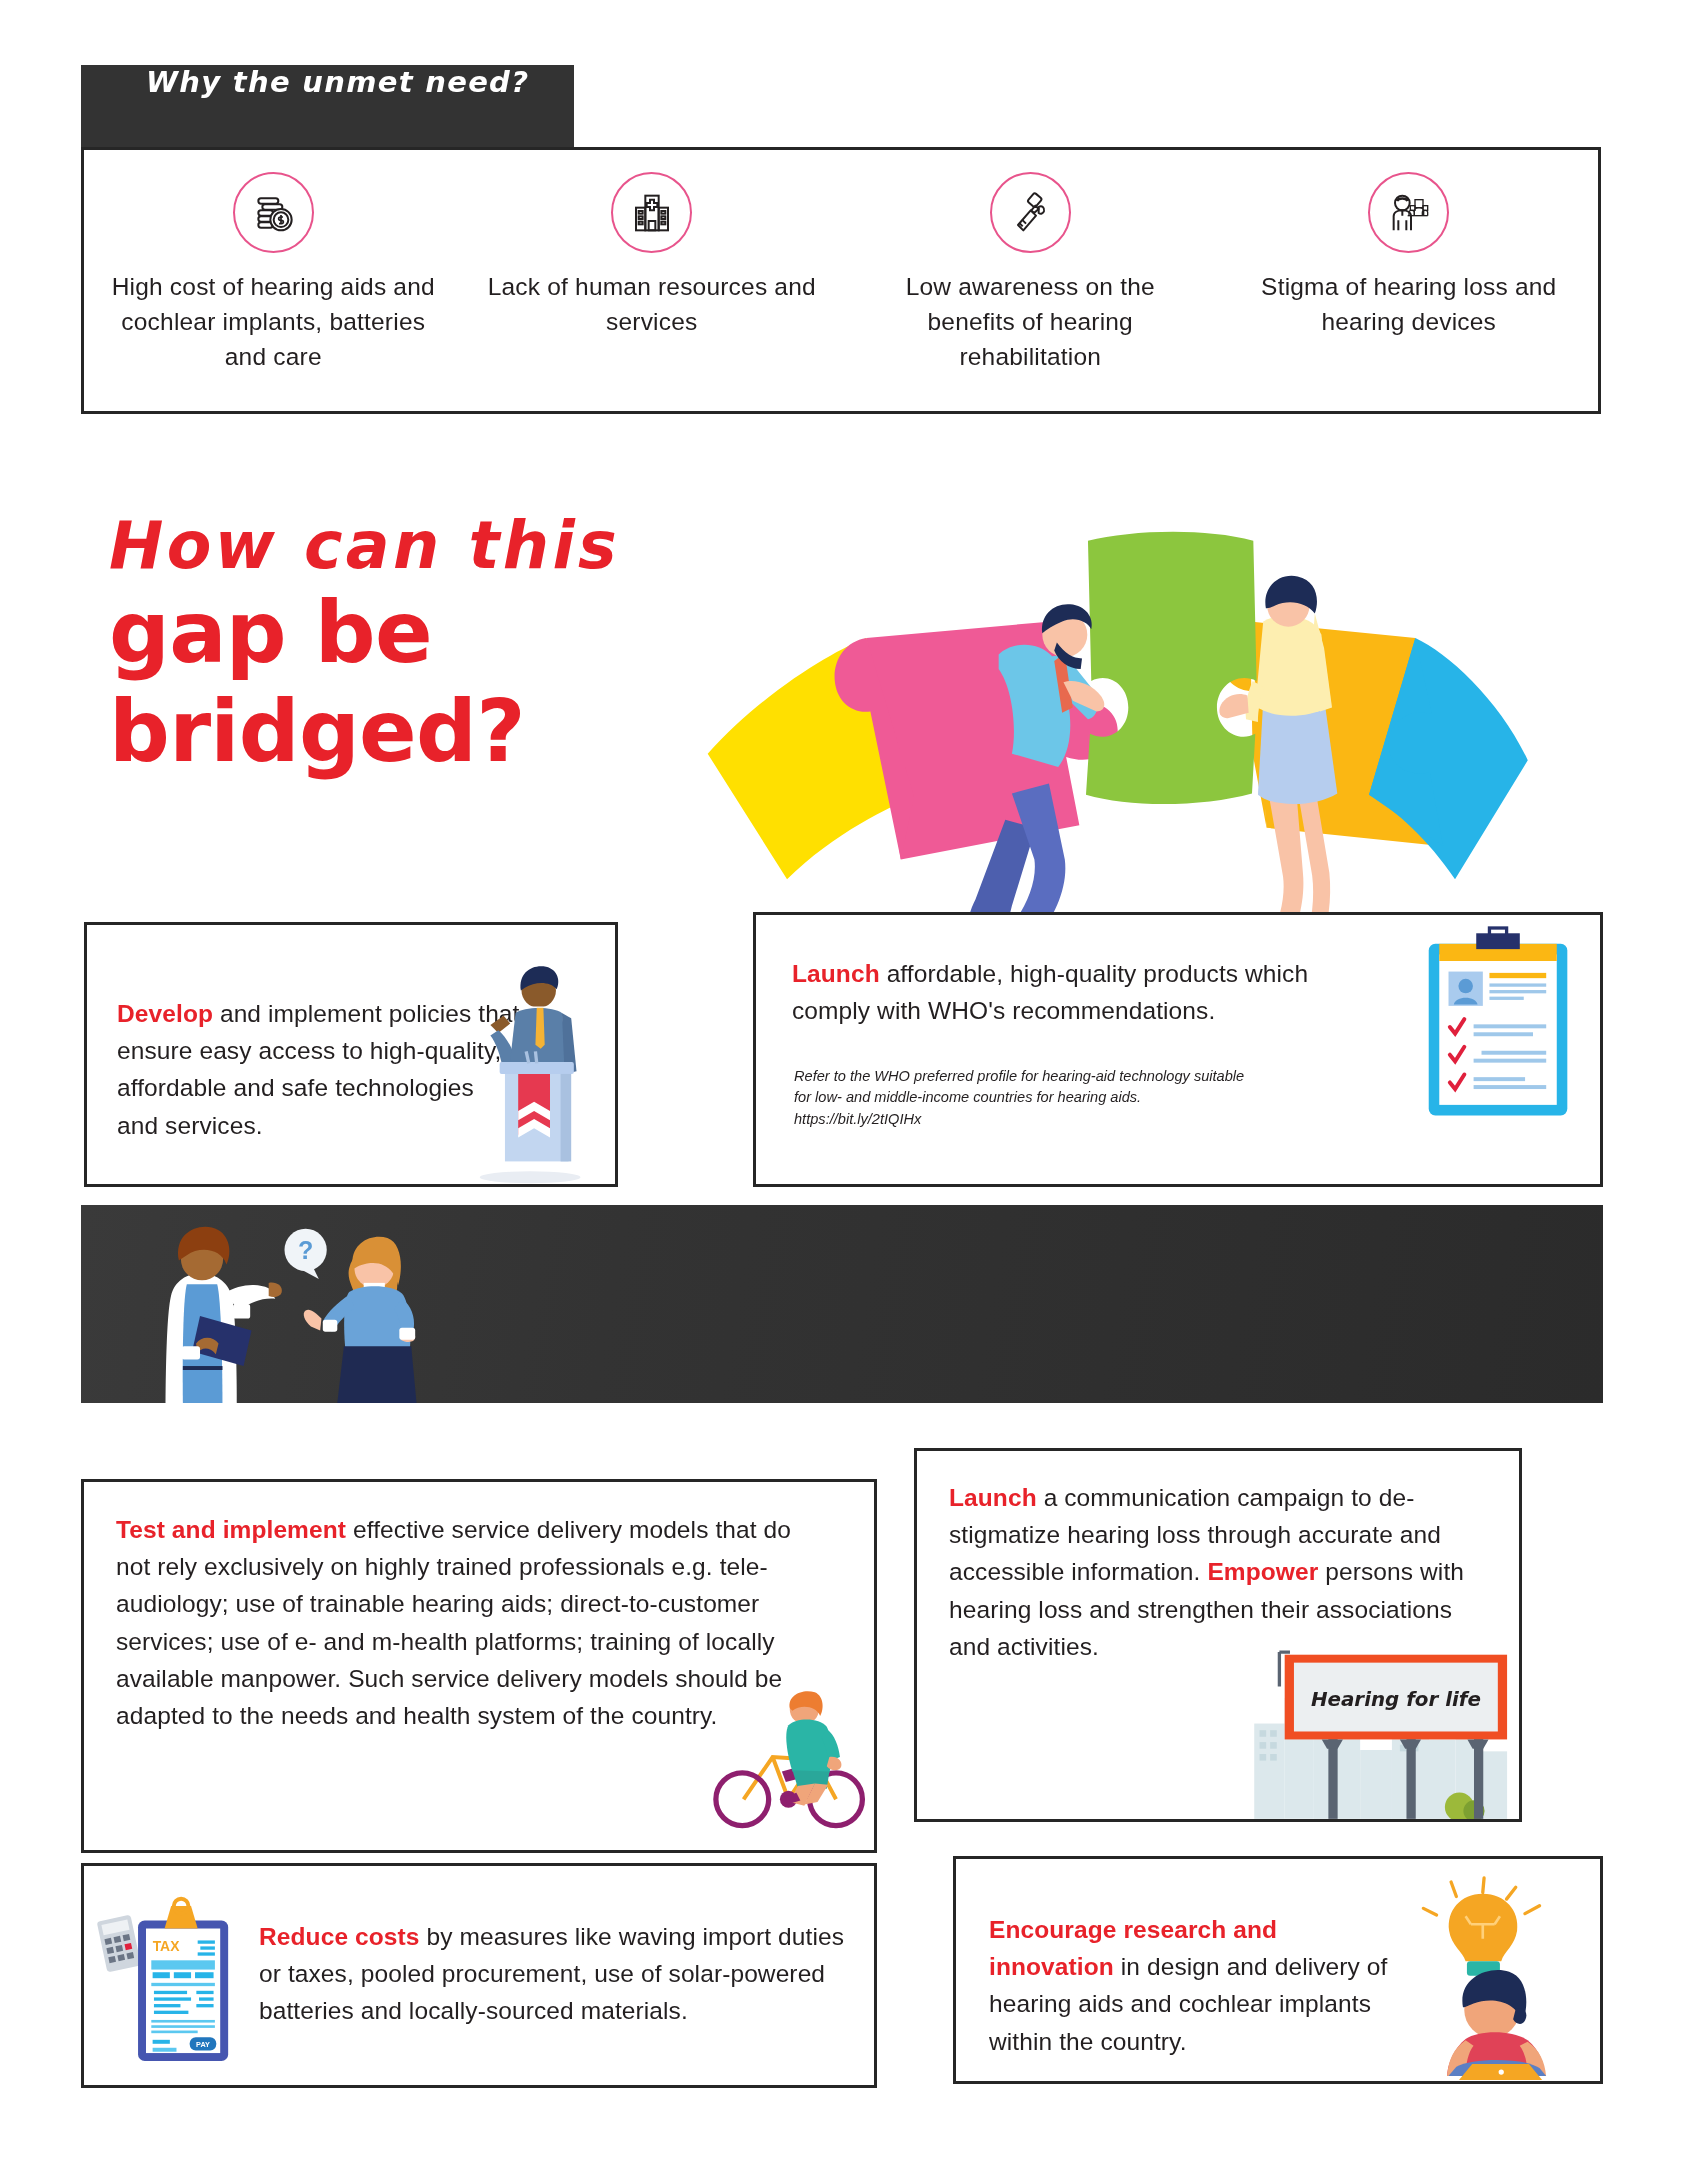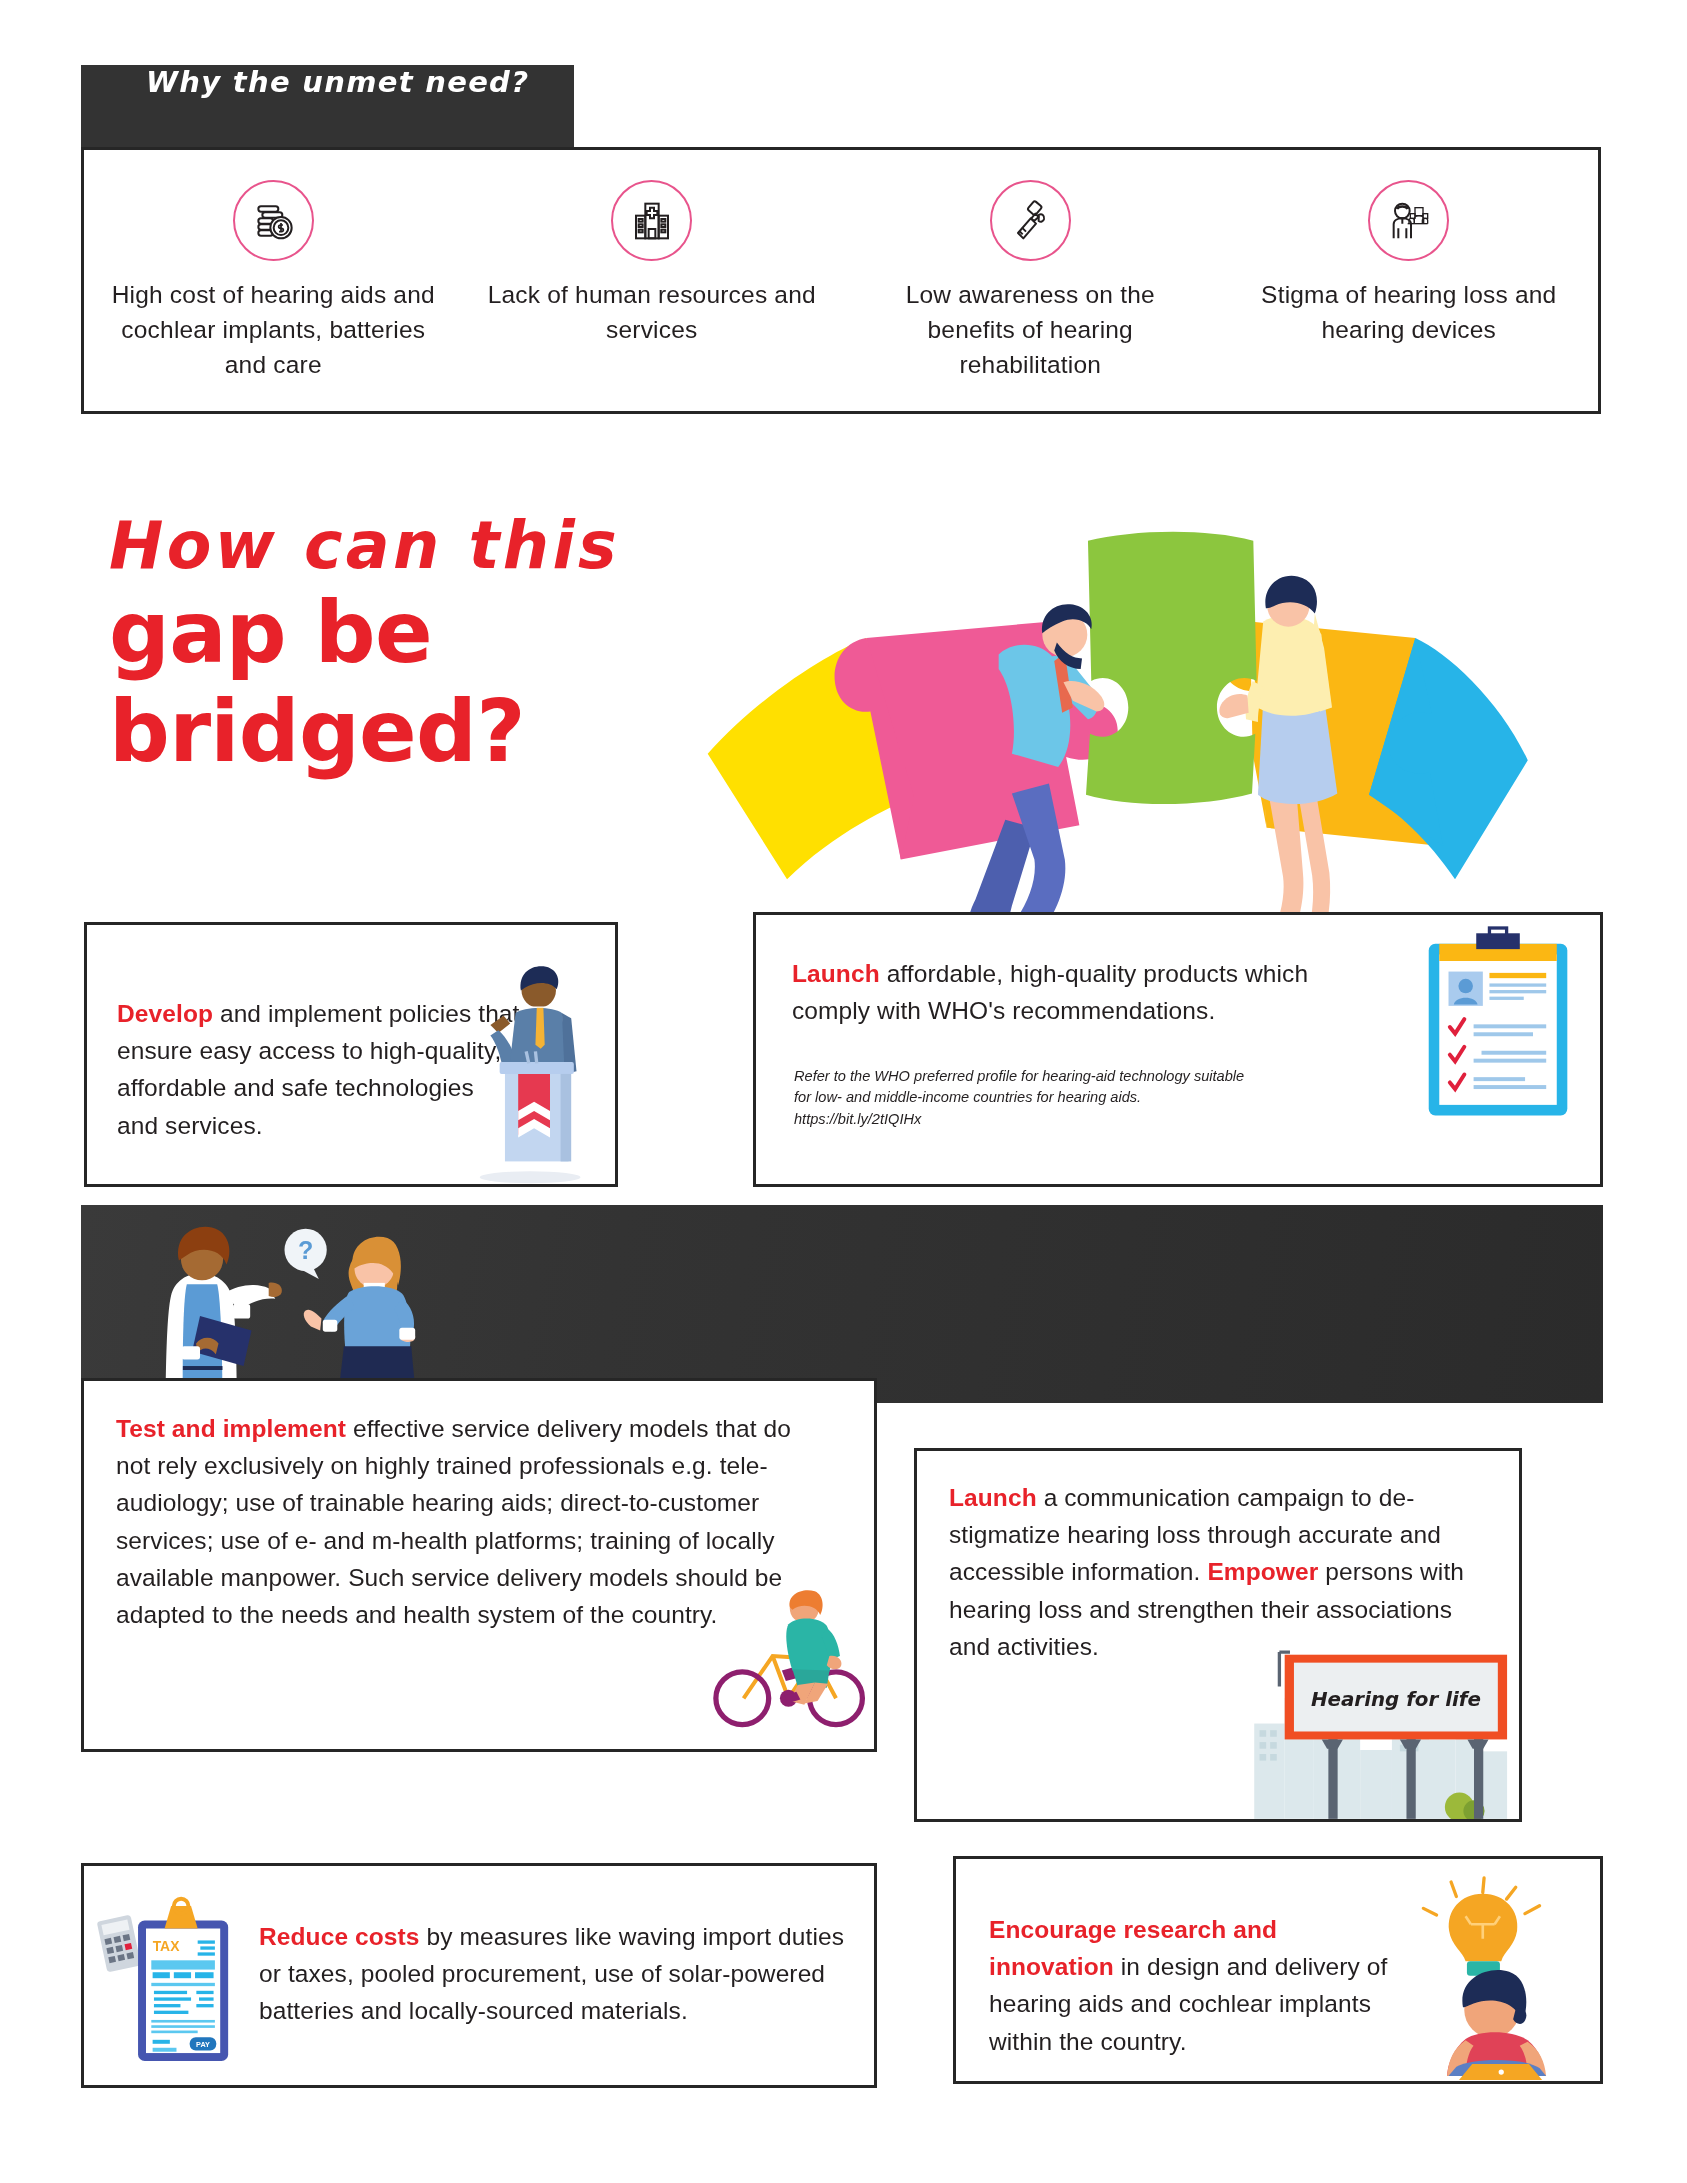--- a/index.html
+++ b/index.html
@@ -20,21 +20,21 @@
     color: #ffffff; font-size: 29px; padding-left: 65px;
     font-family: "DejaVu Sans", sans-serif;
     font-style: italic; font-weight: 700; letter-spacing: 1.3px;
   }
   .unmet-box {
     position: absolute; left: 81px; top: 147px; width: 1520px; height: 267px;
     border: 3.3px solid #262626; background: #fff;
   }
   .unmet-grid {
     display: grid; grid-template-columns: repeat(4, 1fr);
-    width: 100%; height: 100%; padding-top: 30px;
+    width: 100%; height: 100%; padding-top: 22px;
   }
   .unmet-cell { display: flex; flex-direction: column; align-items: center; }
   .icon-circle {
     width: 81px; height: 81px; border: 2.6px solid #e8548c; border-radius: 50%;
     display: flex; align-items: center; justify-content: center;
     margin-bottom: 17px;
   }
   .icon-circle svg { display:block; }
   .unmet-text {
     font-size: 24.5px; line-height: 1.42; color: #231f20; text-align: center;
@@ -77,21 +77,21 @@
     background: linear-gradient(100deg,#3a3a3a 0%,#333333 35%,#2b2b2b 100%);
     overflow: hidden;
   }
   .dark-banner-text {
     position: absolute; left: 437px; top: 53px; width: 1032px;
     color: #ffffff; font-weight: 700; font-size: 26.5px; line-height: 1.56;
     letter-spacing: 0.1px;
   }
 
   
-  .card-test   { left: 81px; top: 1378px; width: 796px; height: 374px; }
+  .card-test   { left: 81px; top: 1479px; width: 796px; height: 374px; }
   .card-launch { left: 914px; top: 1448px; width: 608px; height: 374px; }
   .test-copy   { position: absolute; left: 32px; top: 29px; width: 688px; }
   .launch-copy { position: absolute; left: 32px; top: 28px; width: 523px; }
 
   
   .card-reduce   { left: 81px; top: 1863px; width: 796px; height: 225px; }
   .card-research { left: 953px; top: 1856px; width: 650px; height: 228px; }
   .reduce-copy   { position: absolute; left: 175px; top: 52px; width: 595px; }
   .research-copy { position: absolute; left: 33px; top: 52px; width: 410px; }
 

